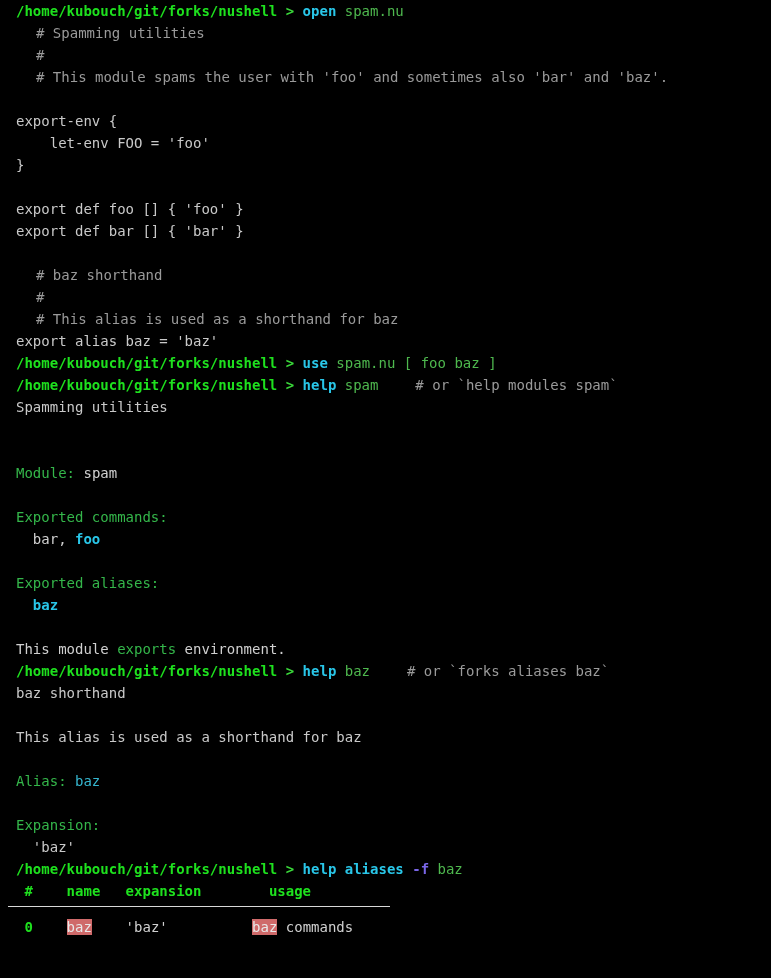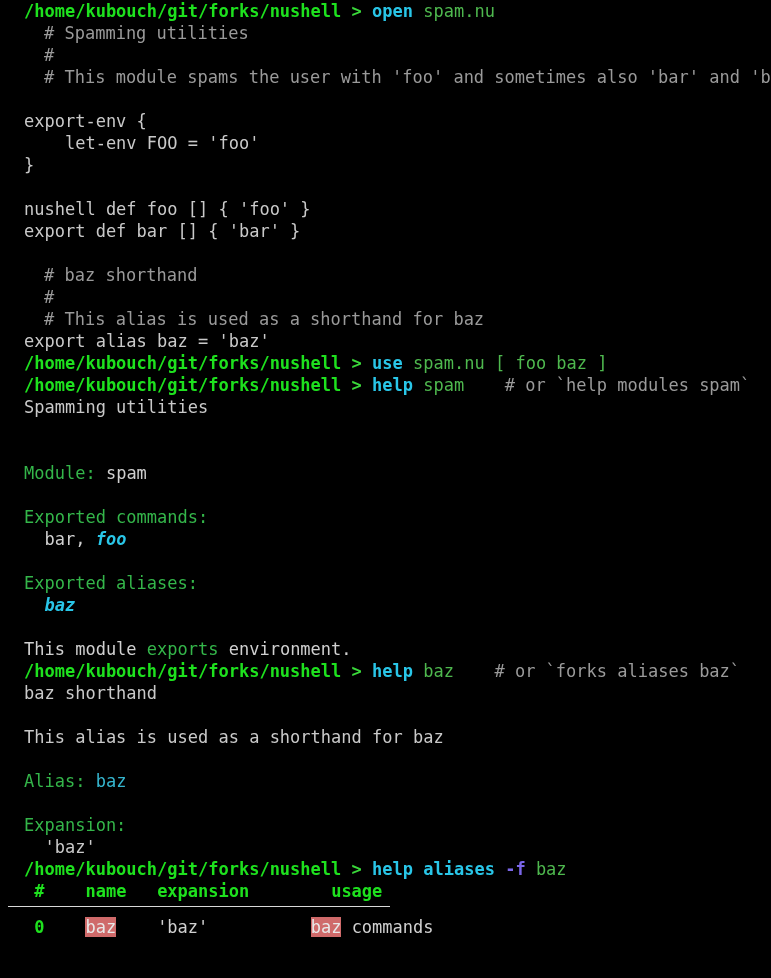--- a/index.html
+++ b/index.html
@@ -17,38 +17,38 @@
     position: relative;
     width: 771px;
     height: 978px;
     background: #000000;
     padding: 0;
     box-sizing: border-box;
   }
   .line {
     height: 22px;
     line-height: 22px;
-    font-size: 17px;
+    font-size: 14px;
     letter-spacing: 0px;
     white-space: pre;
-    padding-left: 24px;
+    padding-left: 16px;
     color: #d0d0d0;
     font-family: "DejaVu Sans Mono", monospace;
   }
 
   
   .c-path      { color: #1ee11e; font-weight: bold; }
   .c-caret     { color: #3ad83a; font-weight: bold; }
   .c-cmd       { color: #29c6e8; font-weight: bold; }
   .c-arg       { color: #4eb84e; }
   .c-bracket   { color: #4eb84e; }
   .c-plain     { color: #c9c9c9; }
   .c-comment   { color: #9a9a9a; margin-left: 20px; }
   .c-section   { color: #34b64a; }
-  .c-ident     { color: #29c6e8; font-weight: bold; font-style: italic; }
+  .c-ident     { color: #29c6e8; font-weight: bold; }
   .c-identp    { color: #35b6cf; }
   .c-flag      { color: #7a66e8; font-weight: bold; }
   .c-header    { color: #1ee11e; font-weight: bold; }
   .c-index     { color: #1ee11e; font-weight: bold; }
   .c-hl        { background: #cf6a6a; color: #e8e8e8; }
   .c-white     { color: #d0d0d0; }
 
   .table-rule {
     margin-left: 8px;
     width: 382px;
@@ -78,21 +78,21 @@
   <div class="line"><span class="c-path">/home/kubouch/git/forks/nushell</span><span class="c-white"> </span><span class="c-caret">&gt;</span><span class="c-white"> </span><span class="c-cmd">open</span><span class="c-white"> </span><span class="c-arg">spam.nu</span></div>
 
   <div class="line c-comment"># Spamming utilities</div>
   <div class="line c-comment">#</div>
   <div class="line c-comment"># This module spams the user with 'foo' and sometimes also 'bar' and 'baz'.</div>
   <div class="line c-plain"></div>
   <div class="line c-plain">export-env {</div>
   <div class="line c-plain">    let-env FOO = 'foo'</div>
   <div class="line c-plain">}</div>
   <div class="line c-plain"></div>
-  <div class="line c-plain">nushell def foo [] { 'foo' }</div>
+  <div class="line c-plain">export def foo [] { 'foo' }</div>
   <div class="line c-plain">export def bar [] { 'bar' }</div>
   <div class="line c-plain"></div>
   <div class="line c-comment"># baz shorthand</div>
   <div class="line c-comment">#</div>
   <div class="line c-comment"># This alias is used as a shorthand for baz</div>
   <div class="line c-plain">export alias baz = 'baz'</div>
 
   <div class="line"><span class="c-path">/home/kubouch/git/forks/nushell</span><span class="c-white"> </span><span class="c-caret">&gt;</span><span class="c-white"> </span><span class="c-cmd">use</span><span class="c-white"> </span><span class="c-arg">spam.nu</span><span class="c-white"> </span><span class="c-bracket">[</span><span class="c-white"> </span><span class="c-arg">foo baz</span><span class="c-white"> </span><span class="c-bracket">]</span></div>
 
   <div class="line"><span class="c-path">/home/kubouch/git/forks/nushell</span><span class="c-white"> </span><span class="c-caret">&gt;</span><span class="c-white"> </span><span class="c-cmd">help</span><span class="c-white"> </span><span class="c-arg">spam</span><span class="c-white">  </span><span class="c-comment"># or `help modules spam`</span></div>

